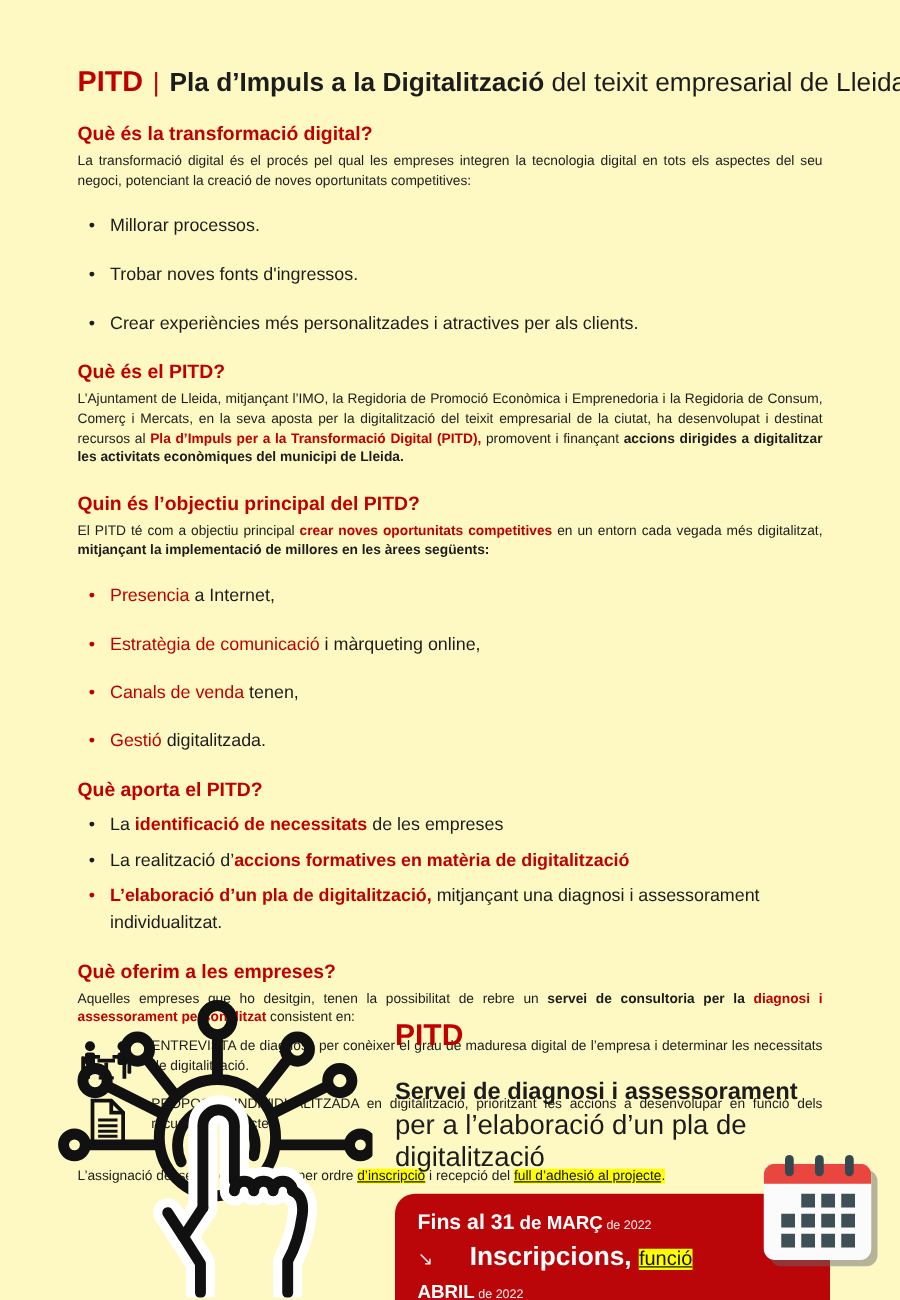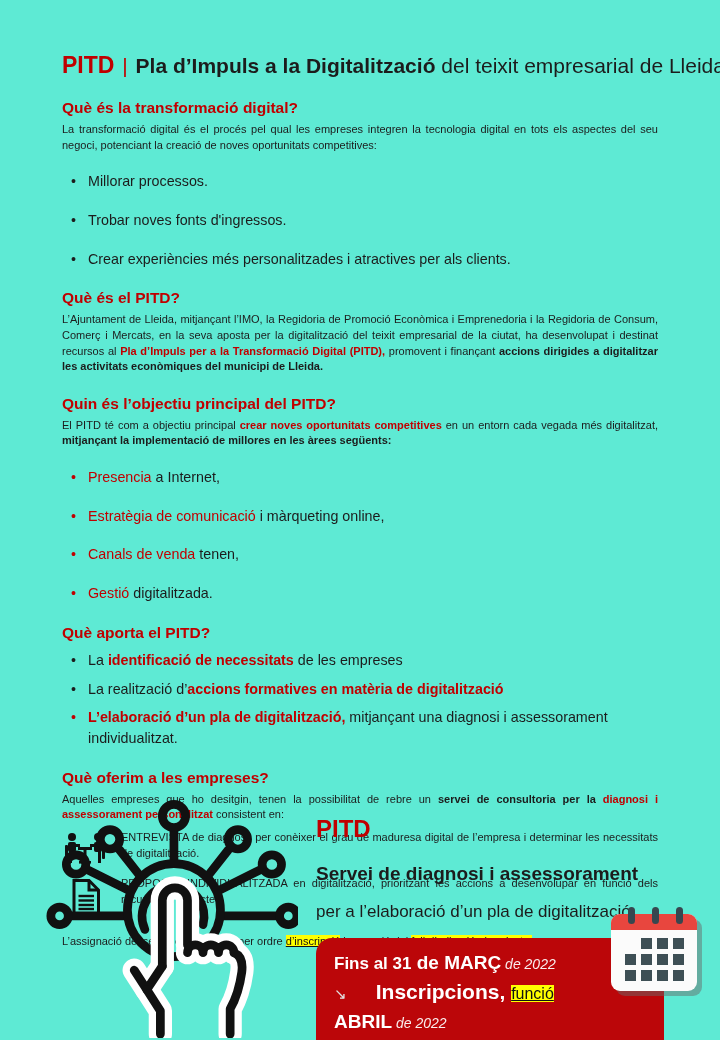--- a/index.html
+++ b/index.html
@@ -1,16 +1,16 @@
 <!DOCTYPE html>
 <html><head>
 <meta charset="utf-8">
 <style>
   html,body{margin:0;padding:0;background:#fff;}
-  .page{width:720px;height:1040px;position:relative;overflow:hidden;background:#5eead4;
+  .page{width:720px;height:1040px;position:relative;overflow:hidden;background:#fef9c3;
         font-family:"Liberation Sans",sans-serif;color:#1c1c1c;}
   .content{padding:52px 62px 0 62px;}
 
   h1{font-size:21px;margin:0;font-weight:normal;white-space:nowrap;}
   h1 .brand{color:#C00000;font-weight:bold;font-size:23px;}
   h1 .sep{color:#C00000;font-weight:normal;padding:0 2px;}
   h1 .t-strong{font-weight:bold;}
 
   h2{color:#C00000;font-size:15.5px;margin:20px 0 5px 0;}
   p{margin:0;font-size:11px;line-height:1.42;}
@@ -31,28 +31,28 @@
 
   .hl{background:#FFFF00;color:#111;}
   .lnk{background:#FFFF00;color:#111;text-decoration:underline;cursor:pointer;}
   .assign{margin-top:17px;}
 
   .bottom{position:absolute;left:0;top:786px;width:720px;display:flex;}
   .touch{margin-left:46px;flex:0 0 252px;}
   .promo{margin-left:18px;padding-top:30px;width:380px;}
   .promo .brand2{color:#C00000;font-size:24px;font-weight:bold;line-height:1.1;}
   .promo .sub1{font-size:19px;font-weight:bold;margin-top:21px;}
-  .promo .sub2{font-size:17px;margin-top:17px;}
+  .promo .sub2{font-size:22px;margin-top:2px;}
 
   .redbox{position:relative;margin-top:16px;background:#BB0609;border-radius:16px;
           color:#fff;padding:11px 18px;width:312px;}
   .bx-line{display:block;line-height:1.46;}
   .bx-big{font-weight:bold;font-size:17px;}
-  .bx-mid{font-weight:bold;font-size:19px;}
-  .bx-dim{font-size:14px;color:rgba(255,255,255,.93);font-style:italic;}
+  .bx-mid{font-weight:bold;font-size:15px;}
+  .bx-dim{font-size:10px;color:rgba(255,255,255,.93);}
   .bx-arrow{color:#e2e2e2;font-size:15px;}
   .bx-b{font-weight:bold;font-size:21px;margin-left:25px;}
   .bx-reg{font-size:14.5px;}
 
   .calendar{position:absolute;top:-31px;right:-37px;width:90px;height:84px;}
   .cal-body{position:absolute;left:0;right:4px;top:7px;bottom:0;background:#fbfbfb;
             border-radius:9px;box-shadow:5px 5px 0 rgba(105,105,105,.48);overflow:hidden;}
   .cal-band{height:16px;background:#E8463E;}
   .cal-grid{display:grid;grid-template-columns:repeat(4,11px);gap:5px;justify-content:center;margin-top:8px;}
   .cal-cell{width:11px;height:11px;background:#3E4F55;}

